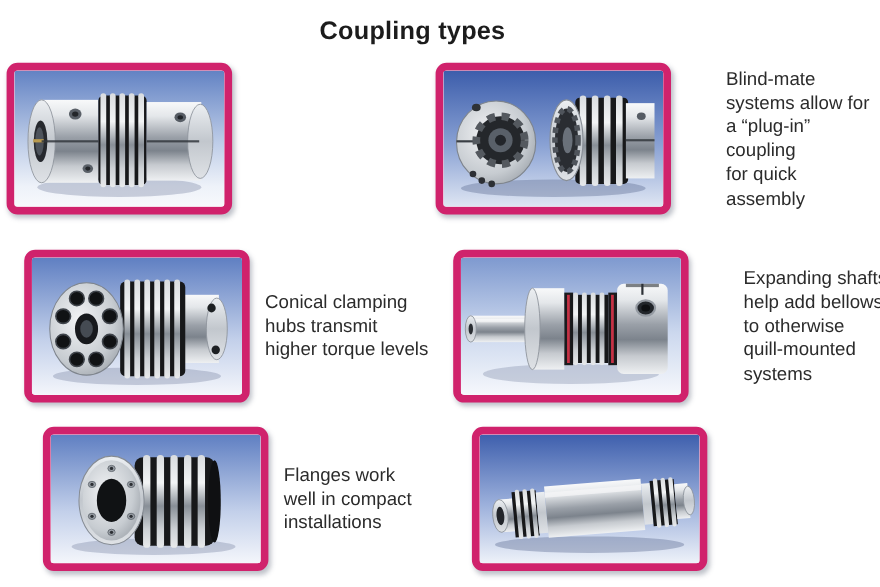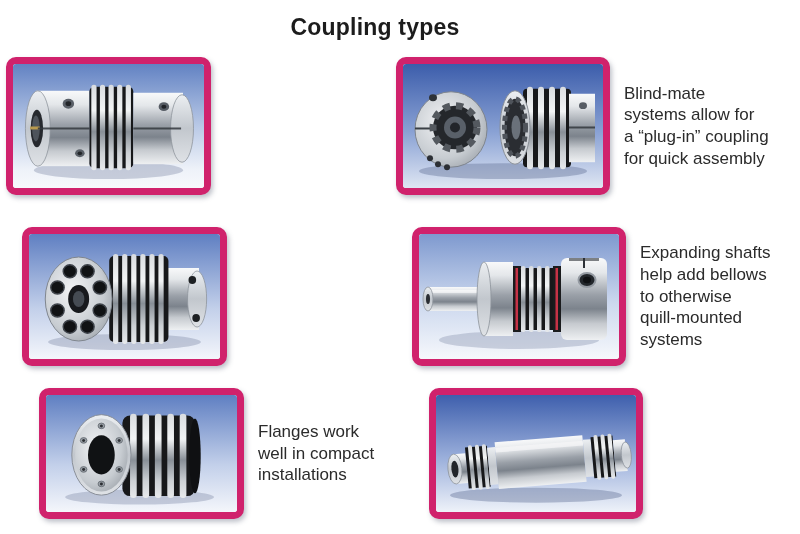--- a/index.html
+++ b/index.html
@@ -10,21 +10,21 @@
   }
   .page-title{
     position:absolute;top:14px;left:0;width:800px;margin:0;
     text-align:center;transform:translateX(-25px);
     font-size:23px;font-weight:bold;color:#1c1c1c;letter-spacing:.2px;
   }
   .cell{
     position:absolute;display:flex;align-items:center;
   }
   .left-col{left:6px;width:384px;}
-  .right-col{left:396px;width:404px;}
+  .right-col{left:396px;width:404px;gap:36px;}
   .row1{top:57px;height:138px;}
   .row2{top:227px;height:139px;margin-left:16px;}
   .row3{top:388px;height:131px;margin-left:33px;}
   .panel{
     margin:0;flex:0 0 auto;height:100%;box-sizing:border-box;
     border:7px solid #d0226c;border-radius:10px;overflow:hidden;
     background:#fff;box-shadow:2px 3px 5px rgba(110,118,135,.45);
   }
   .left-col .panel{width:205px;}
   .right-col .panel{width:214px;}
@@ -198,20 +198,23 @@
         <ellipse cx="61.2" cy="92.7" rx="7" ry="6.5" fill="#101214" stroke="#3f444b" stroke-width="1.5"></ellipse>
         <ellipse cx="42.8" cy="92.7" rx="7" ry="6.5" fill="#101214" stroke="#3f444b" stroke-width="1.5"></ellipse>
         <ellipse cx="29.8" cy="76.5" rx="7" ry="6.5" fill="#101214" stroke="#3f444b" stroke-width="1.5"></ellipse>
         <ellipse cx="29.8" cy="53.5" rx="7" ry="6.5" fill="#101214" stroke="#3f444b" stroke-width="1.5"></ellipse>
         <ellipse cx="42.8" cy="37.3" rx="7" ry="6.5" fill="#101214" stroke="#3f444b" stroke-width="1.5"></ellipse>
         <ellipse cx="61.2" cy="37.3" rx="7" ry="6.5" fill="#101214" stroke="#3f444b" stroke-width="1.5"></ellipse>
         <ellipse cx="74.2" cy="53.5" rx="7" ry="6.5" fill="#101214" stroke="#3f444b" stroke-width="1.5"></ellipse>
       </g>
     </svg>
   </figure>
+  <p class="caption">Conical clamping
+hubs transmit
+higher torque levels</p>
 </div>
 
 <div class="cell right-col row2">
   <figure class="panel">
     <svg viewBox="0 0 200 125" preserveAspectRatio="none" aria-label="bellows coupling with expanding shaft photo">
       <rect width="200" height="125" fill="url(#bg3)"></rect>
       <ellipse cx="100" cy="106" rx="80" ry="9" fill="#7d8aa6" opacity=".35"></ellipse>
       <g>
         <rect x="8" y="53" width="58" height="24" fill="url(#gMetalV)"></rect>
         <rect x="8" y="56" width="58" height="3" fill="#ffffff" opacity=".55"></rect>

